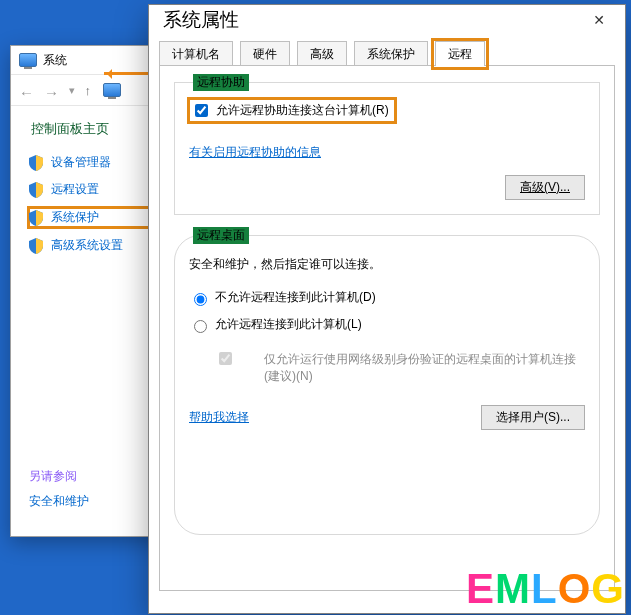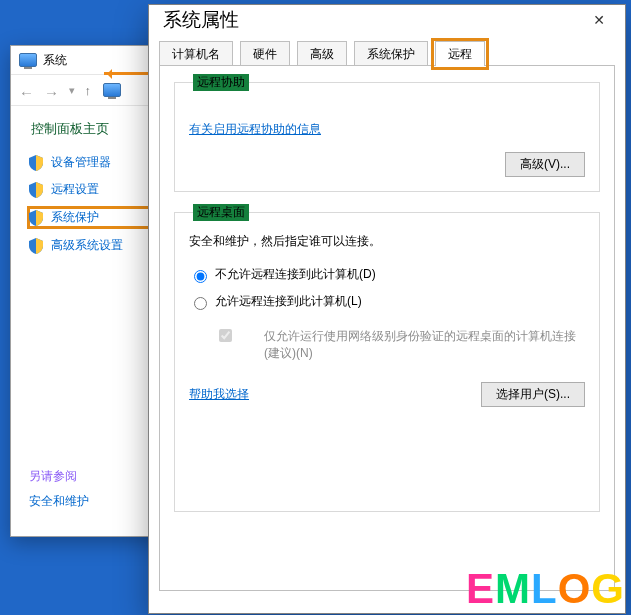--- a/index.html
+++ b/index.html
@@ -38,21 +38,21 @@
   .tabpanel { border:1px solid #bfbfbf; margin:0 10px 10px; padding:16px 14px 14px; height:526px; box-sizing:border-box; position:relative; }
 
   .groupbox { border:1px solid #d9d9d9; padding:16px 14px 14px; position:relative; margin-bottom:20px; }
   .groupbox .legend { position:absolute; top:-9px; left:10px; background:#15803d; padding:0 4px; color:#000;margin-left:8px; }
 
   .chkline { display:flex; align-items:center; }
   .chkline.hl { outline:3px solid #e48a16; outline-offset:-1px; padding:2px 6px 2px 2px; width:fit-content; }
   .chkbox { width:13px; height:13px; margin-right:8px; accent-color:#0066cc; }
   .linktxt { color:#0066cc; text-decoration:underline; cursor:pointer; display:inline-block; }
   .btn { background:#e9e9e9; border:1px solid #adadad; padding:3px 14px; min-width:80px; text-align:center; cursor:pointer; font-size:12px; }
-  .btnrow-right { display:flex; justify-content:flex-end; margin-top:14px; }
+  .btnrow-right { display:flex; justify-content:flex-end; margin-top:14px;text-decoration:underline; }
 
   .desc { margin:4px 0 16px; color:#000; }
   .radio { display:flex; align-items:flex-end; margin:10px 0; }
   .radio input { margin-right:8px; }
   .subchk { display:flex; align-items:flex-start; margin:18px 0 8px 26px; color:#8c8c8c; }
   .subchk input { margin-right:8px; margin-top:1px; accent-color:#8c8c8c; }
   .subchk .lbl { max-width:340px; line-height:1.4;margin-left:24px; }
 
   .rdp-bottom { display:flex; justify-content:space-between; align-items:center; margin-top:20px; }
 
@@ -155,31 +155,35 @@
       <div class="tab inactive"><span>高级</span></div>
       <div class="tab inactive"><span>系统保护</span></div>
       <div class="tab active hl"><span>远程</span></div>
     </div>
 
     <div class="tabpanel">
 
       <div class="groupbox">
         <span class="legend">远程协助</span>
 
+        <div class="chkline hl">
+          <input type="checkbox" class="chkbox" checked="" style="">
+          <span>允许远程协助连接这台计算机(R)</span>
+        </div>
 
         <div style="margin-top:22px;">
           <span class="linktxt">有关启用远程协助的信息</span>
         </div>
 
         <div class="btnrow-right">
           <button class="btn"><span>高级(V)...</span></button>
         </div>
       </div>
 
-      <div class="groupbox" style="height:268px;">
+      <div class="groupbox" style="height:268px;border-radius:26px;">
         <span class="legend">远程桌面</span>
 
         <div class="desc">安全和维护，然后指定谁可以连接。</div>
 
         <label class="radio">
           <input type="radio" name="rdp" checked="" style="">
           <span>不允许远程连接到此计算机(D)</span>
         </label>
 
         <label class="radio">

